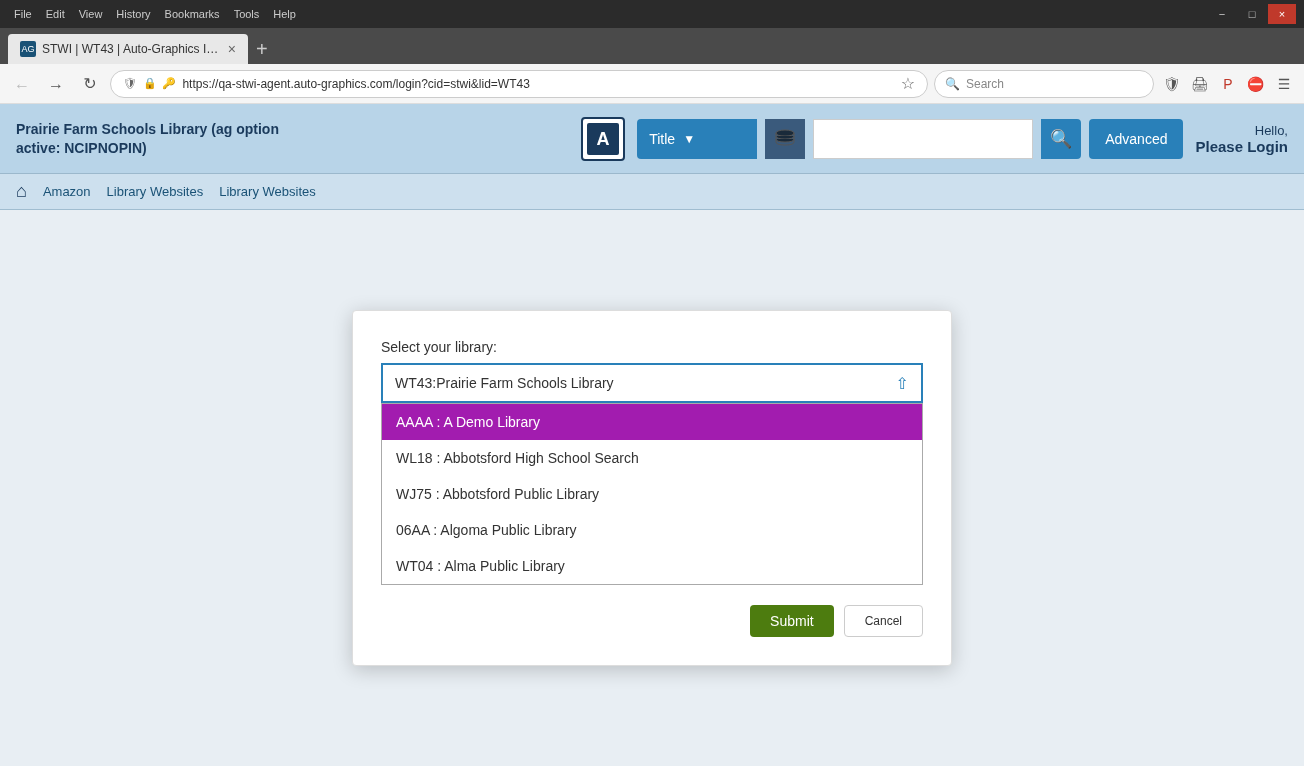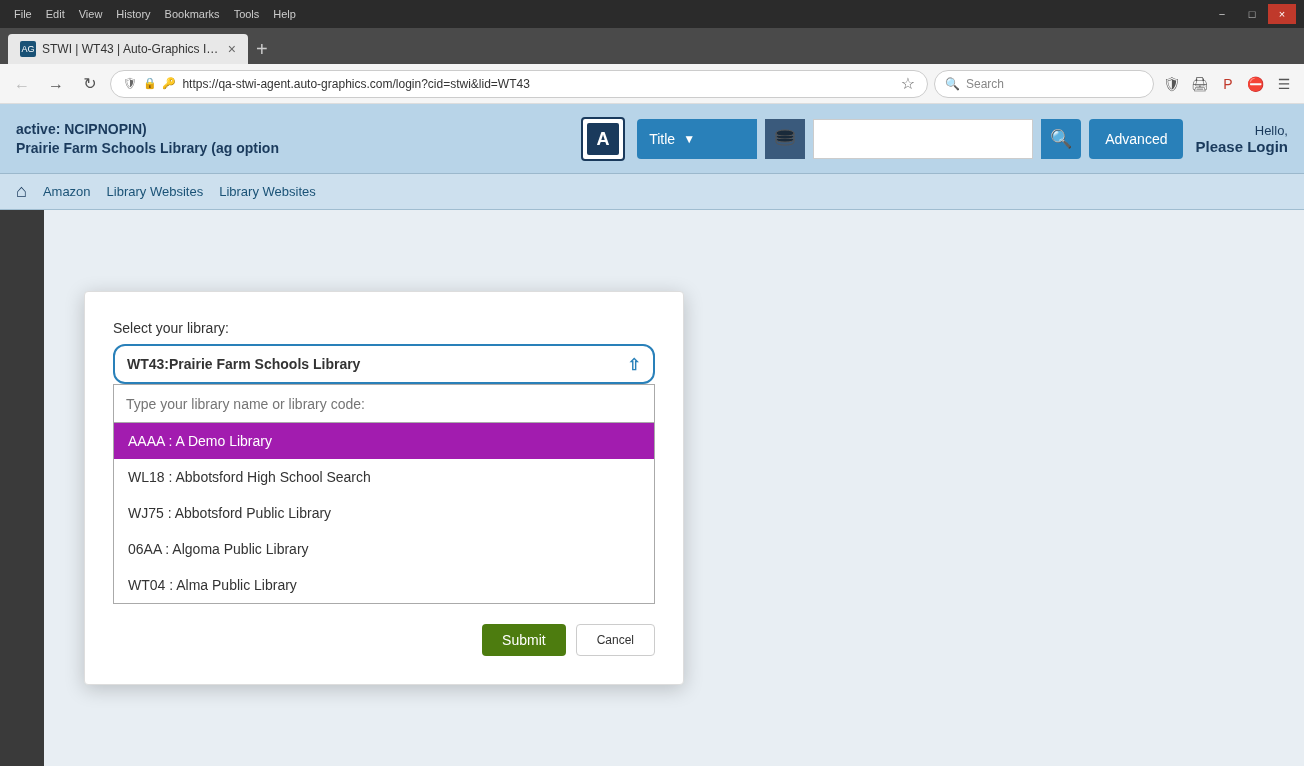--- a/index.html
+++ b/index.html
@@ -49,26 +49,26 @@
     .advanced-btn { background: #2980b9; color: #ffffff; border: none; height: 40px; padding: 0 16px; border-radius: 4px; font-size: 14px; cursor: pointer; }
     .hello-section { text-align: right; color: #1a3a5c; font-size: 13px; margin-left: auto; }
     .hello-section .please-login { font-size: 15px; font-weight: bold; }
 
     
     .nav-bar { background: #cde0ee; height: 36px; display: flex; align-items: center; padding: 0 16px; gap: 16px; border-bottom: 1px solid #a0bdd0; }
     .nav-home { font-size: 18px; color: #1a3a5c; cursor: pointer; }
     .nav-link { color: #1a5276; font-size: 13px; cursor: pointer; text-decoration: none; }
 
     
-    .main-content { flex: 1; background: #e8eef3; display: flex; align-items: center; justify-content: flex-start; padding: 40px; margin-left: 44px; }
+    .main-content { flex: 1; background: #e8eef3; display: flex; align-items: center; justify-content: center; padding: 40px; }
 
     
     .modal { background: white; border: 1px solid #ddd; border-radius: 4px; padding: 28px; width: 600px; box-shadow: 0 4px 20px rgba(0,0,0,0.2); }
     .modal-label { font-size: 14px; color: #333; margin-bottom: 8px; }
-    .select-display { border: 2px solid #2980b9; border-radius: 12px; height: 40px; display: flex; align-items: center; padding: 0 12px; font-size: 14px; color: #333; background: white; justify-content: space-between; cursor: pointer; margin-bottom: 0; font-weight: bold; }
+    .select-display { border: 2px solid #2980b9; border-radius: 0; height: 40px; display: flex; align-items: center; padding: 0 12px; font-size: 14px; color: #333; background: white; justify-content: space-between; cursor: pointer; margin-bottom: 0; }
     .select-display .chevron-up { color: #2980b9; font-size: 16px; }
     .search-filter-input { width: 100%; height: 38px; border: none; border-bottom: 1px solid #aaa; padding: 0 12px; font-size: 14px; outline: none; color: #999; }
     .library-list { max-height: 200px; overflow-y: auto; }
     .library-item { padding: 10px 14px; font-size: 14px; cursor: pointer; color: #333; }
     .library-item.selected { background: #a21caf; color: white; }
     .modal-actions { display: flex; justify-content: flex-end; gap: 10px; margin-top: 20px; }
     .submit-btn { background: #4d7c0f; color: white; border: none; padding: 8px 20px; border-radius: 4px; font-size: 14px; cursor: pointer; }
     .cancel-btn { background: white; color: #333; border: 1px solid #ccc; padding: 8px 20px; border-radius: 4px; font-size: 12px; cursor: pointer; }
 
     
@@ -133,22 +133,22 @@
       <div class="addr-icon">🛡</div>
       <div class="addr-icon">🖨</div>
       <div class="addr-icon" style="color:#c0392b;">P</div>
       <div class="addr-icon" style="color:#c0392b;">⛔</div>
       <div class="addr-icon">☰</div>
     </div>
   </div>
 
   <div class="app-header">
     <div class="library-info">
+      <div class="library-name">Prairie Farm Schools Library (ag option</div>
       <div class="library-name">active: NCIPNOPIN)</div>
-      <div class="library-name">Prairie Farm Schools Library (ag option</div>
     </div>
     <div class="ag-logo">
       <svg width="32" height="32" viewBox="0 0 32 32">
         <rect width="32" height="32" fill="#1a3a5c" rx="2"></rect>
         <text x="16" y="22" text-anchor="middle" fill="white" font-size="18" font-weight="bold">A</text>
       </svg>
     </div>
     <div class="search-area">
       <div class="search-dropdown">
         <span>Title</span>
@@ -186,21 +186,20 @@
 
     <div class="modal">
       <div class="modal-label">Select your library:</div>
 
       <div class="select-display">
         <span>WT43:Prairie Farm Schools Library</span>
         <span class="chevron-up">⇧</span>
       </div>
 
       <div class="dropdown-wrapper">
-        <input type="text" class="search-filter-input" placeholder="Type your library name or library code:" style="">
         <div class="library-list" id="library-list">
 
         <div class="library-item selected">AAAA : A Demo Library</div>
             <div class="library-item">WL18 : Abbotsford High School Search</div>
             <div class="library-item">WJ75 : Abbotsford Public Library</div>
             <div class="library-item">06AA : Algoma Public Library</div>
             <div class="library-item">WT04 : Alma Public Library</div>
           </div>
       </div>
 

